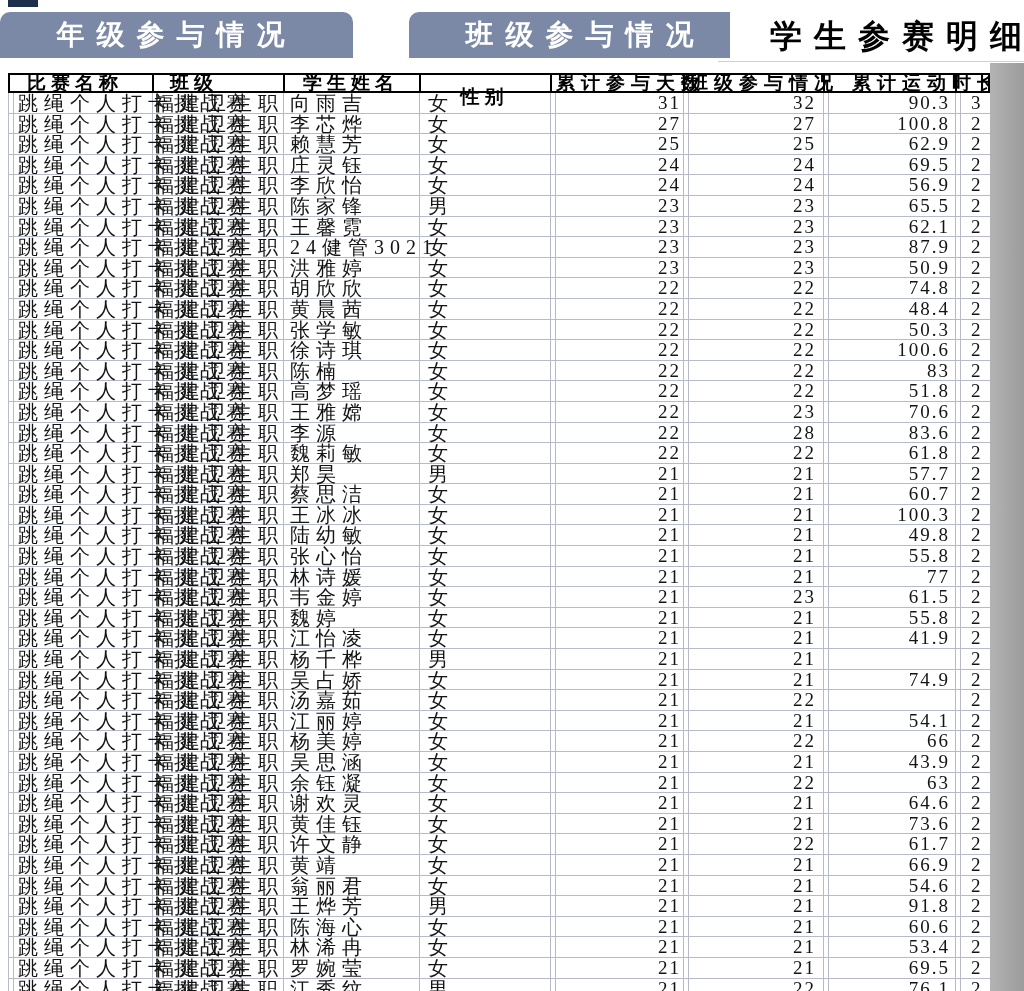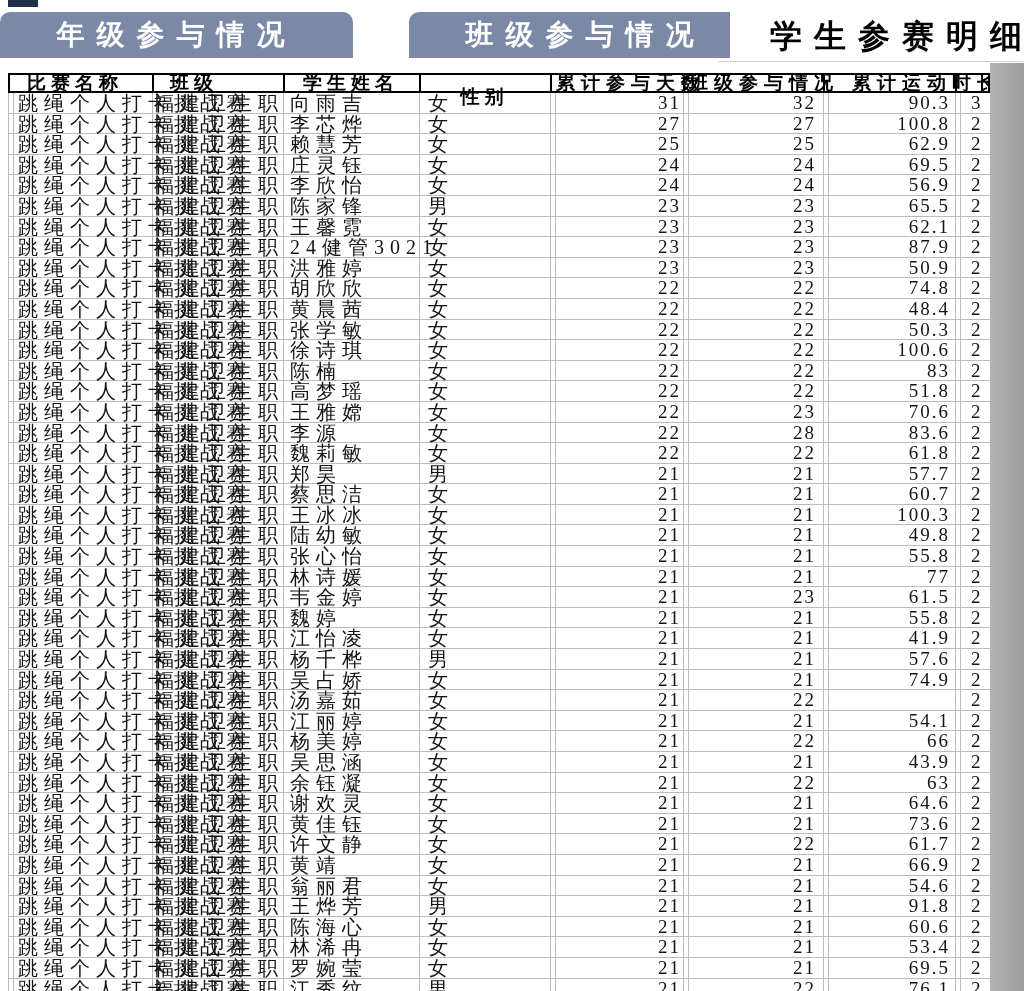--- a/index.html
+++ b/index.html
@@ -427,21 +427,20 @@
       <span class="c-tail">2</span>
     </div>
 
     <div class="row">
       <span class="cn c-comp">跳绳个人打卡挑战赛</span>
       <span class="cn c-class">福建卫生职</span>
       <span class="cn c-name">杨千桦</span>
       <span class="cn c-gender">男</span>
       <span class="num c-days">21</span>
       <span class="num c-times">21</span>
-      <span class="num c-hours">57.6</span>
       <span class="c-tail">2</span>
     </div>
 
     <div class="row">
       <span class="cn c-comp">跳绳个人打卡挑战赛</span>
       <span class="cn c-class">福建卫生职</span>
       <span class="cn c-name">吴占娇</span>
       <span class="cn c-gender">女</span>
       <span class="num c-days">21</span>
       <span class="num c-times">21</span>

